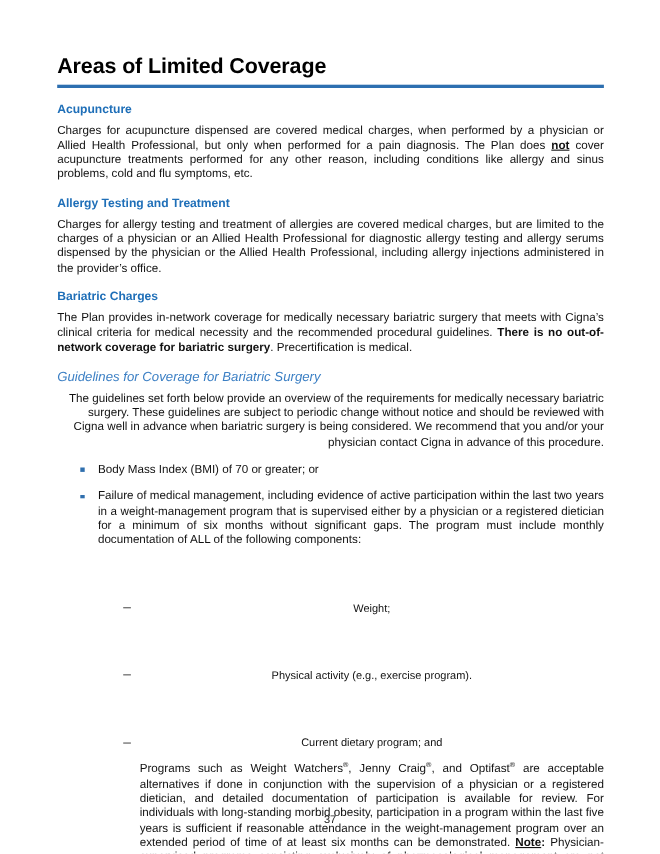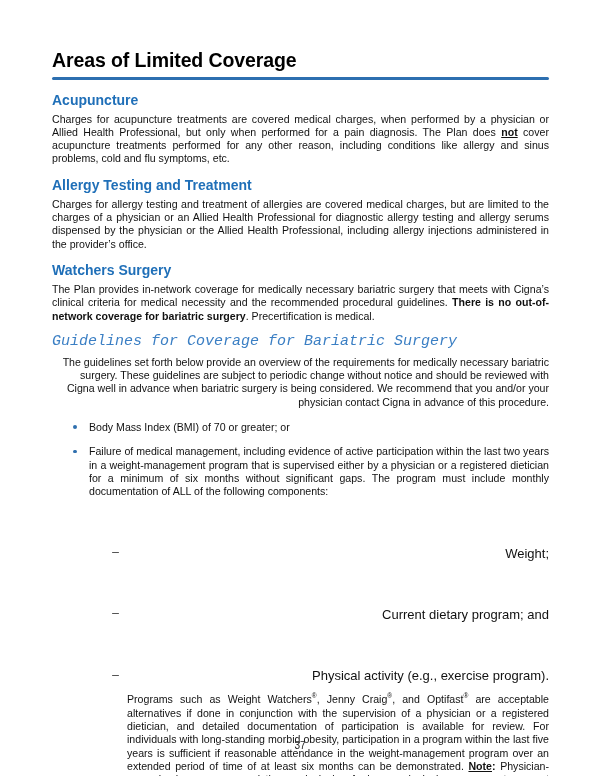--- a/index.html
+++ b/index.html
@@ -1,15 +1,15 @@
 <!DOCTYPE html>
 <html><head>
 <meta charset="utf-8">
 <style>
-  * { box-sizing: border-box; border-radius: 13px; }
+  * { box-sizing: border-box; }
   html, body { margin: 0; padding: 0; }
   body {
     width: 600px;
     height: 776px;
     background: #ffffff;
     font-family: "Liberation Sans", sans-serif;
     color: #000000;
     overflow: hidden;
   }
   .page {
@@ -36,34 +36,33 @@
   }
   .title-rule {
     height: 2.6px;
     background: #2d6fb0;
     width: 100%;
     margin: 0 0 13px 0;
   }
 
   
   .h2 {
-    font-size: 14px;
+    font-size: 11px;
     font-weight: bold;
     color: #1f6fb8;
     margin: 0 0 6px 0;
     line-height: 14px;
   }
   .h3-italic {
-    font-size: 15px;
+    font-size: 12px;
     font-style: italic;
     color: #3b7fc4;
     font-weight: normal;
     margin: 0 0 7px 0;
     line-height: 14px;
-    font-family: Liberation Mono, monospace;
   }
 
   
   p.body {
     font-size: 10.6px;
     line-height: 13.3px;
     text-align: justify;
     margin: 0 0 12px 0;
     color: #111;
   }
@@ -91,23 +90,23 @@
     width: 3.6px;
     height: 3.6px;
     background: #2f6fae;
     display: block;
   }
 
   .subbullets { margin: 9px 0 0 0; padding: 0; list-style: none; }
   .subbullets > li {
     position: relative;
     padding-left: 38px;
-    font-size: 13px;
+    font-size: 10px;
     line-height: 13.3px;
-    text-align: right;
+    text-align: center;
     margin-bottom: 11px;
     color: #111;
     margin-top: 48px;
   }
   .subbullets > li .dash {
     position: absolute;
     left: 23px;
     top: 5.6px;
     width: 6.5px;
     height: 1px;
@@ -137,39 +136,39 @@
 </head>
 <body>
 
 <div class="page">
   <div class="content">
 
     <h1 class="doc-title">Areas of Limited Coverage</h1>
     <div class="title-rule"></div>
 
     <h2 class="h2">Acupuncture</h2>
-    <p class="body"><span>Charges for acupuncture treatments are covered medical charges, when performed by a physician or Allied Health Professional, but only when performed for a pain diagnosis. The Plan does </span><b class="u">not</b><span> cover acupuncture treatments performed for any other reason, including conditions like allergy and sinus problems, cold and flu symptoms, etc.</span></p>
+    <p class="body"><span>Charges for acupuncture dispensed are covered medical charges, when performed by a physician or Allied Health Professional, but only when performed for a pain diagnosis. The Plan does </span><b class="u">not</b><span> cover acupuncture treatments performed for any other reason, including conditions like allergy and sinus problems, cold and flu symptoms, etc.</span></p>
 
     <h2 class="h2">Allergy Testing and Treatment</h2>
     <p class="body">Charges for allergy testing and treatment of allergies are covered medical charges, but are limited to the charges of a physician or an Allied Health Professional for diagnostic allergy testing and allergy serums dispensed by the physician or the Allied Health Professional, including allergy injections administered in the provider’s office.</p>
 
-    <h2 class="h2">Watchers Surgery</h2>
+    <h2 class="h2">Bariatric Charges</h2>
     <p class="body"><span>The Plan provides in-network coverage for medically necessary bariatric surgery that meets with Cigna’s clinical criteria for medical necessity and the recommended procedural guidelines. </span><b>There is no out-of-network coverage for bariatric surgery</b><span>. Precertification is medical.</span></p>
 
     <h3 class="h3-italic">Guidelines for Coverage for Bariatric Surgery</h3>
     <p class="body left">The guidelines set forth below provide an overview of the requirements for medically necessary bariatric surgery. These guidelines are subject to periodic change without notice and should be reviewed with Cigna well in advance when bariatric surgery is being considered. We recommend that you and/or your physician contact Cigna in advance of this procedure.</p>
 
     <ul class="bullets">
       <li><span class="sq"></span><span>Body Mass Index (BMI) of 70 or greater; or</span></li>
       <li><span class="sq"></span><span>Failure of medical management, including evidence of active participation within the last two years in a weight-management program that is supervised either by a physician or a registered dietician for a minimum of six months without significant gaps. The program must include monthly documentation of ALL of the following components:</span>
 
         <ul class="subbullets">
           <li><span class="dash"></span><span>Weight;</span></li>
+          <li><span class="dash"></span><span>Physical activity (e.g., exercise program).</span></li>
           <li><span class="dash"></span><span>Current dietary program; and</span></li>
-          <li><span class="dash"></span><span>Physical activity (e.g., exercise program).</span></li>
         </ul>
 
         <p class="nested-para"><span>Programs such as Weight Watchers</span><sup>®</sup><span>, Jenny Craig</span><sup>®</sup><span>, and Optifast</span><sup>®</sup><span> are acceptable alternatives if done in conjunction with the supervision of a physician or a registered dietician, and detailed documentation of participation is available for review. For individuals with long-standing morbid obesity, participation in a program within the last five years is sufficient if reasonable attendance in the weight-management program over an extended period of time of at least six months can be demonstrated. </span><b class="u">Note</b><b>:</b><span> Physician-supervised programs consisting exclusively of pharmacological management are not sufficient to meet this requirement.</span></p>
       </li>
     </ul>
 
   </div>
 
   <div class="page-number">37</div>
 </div>

